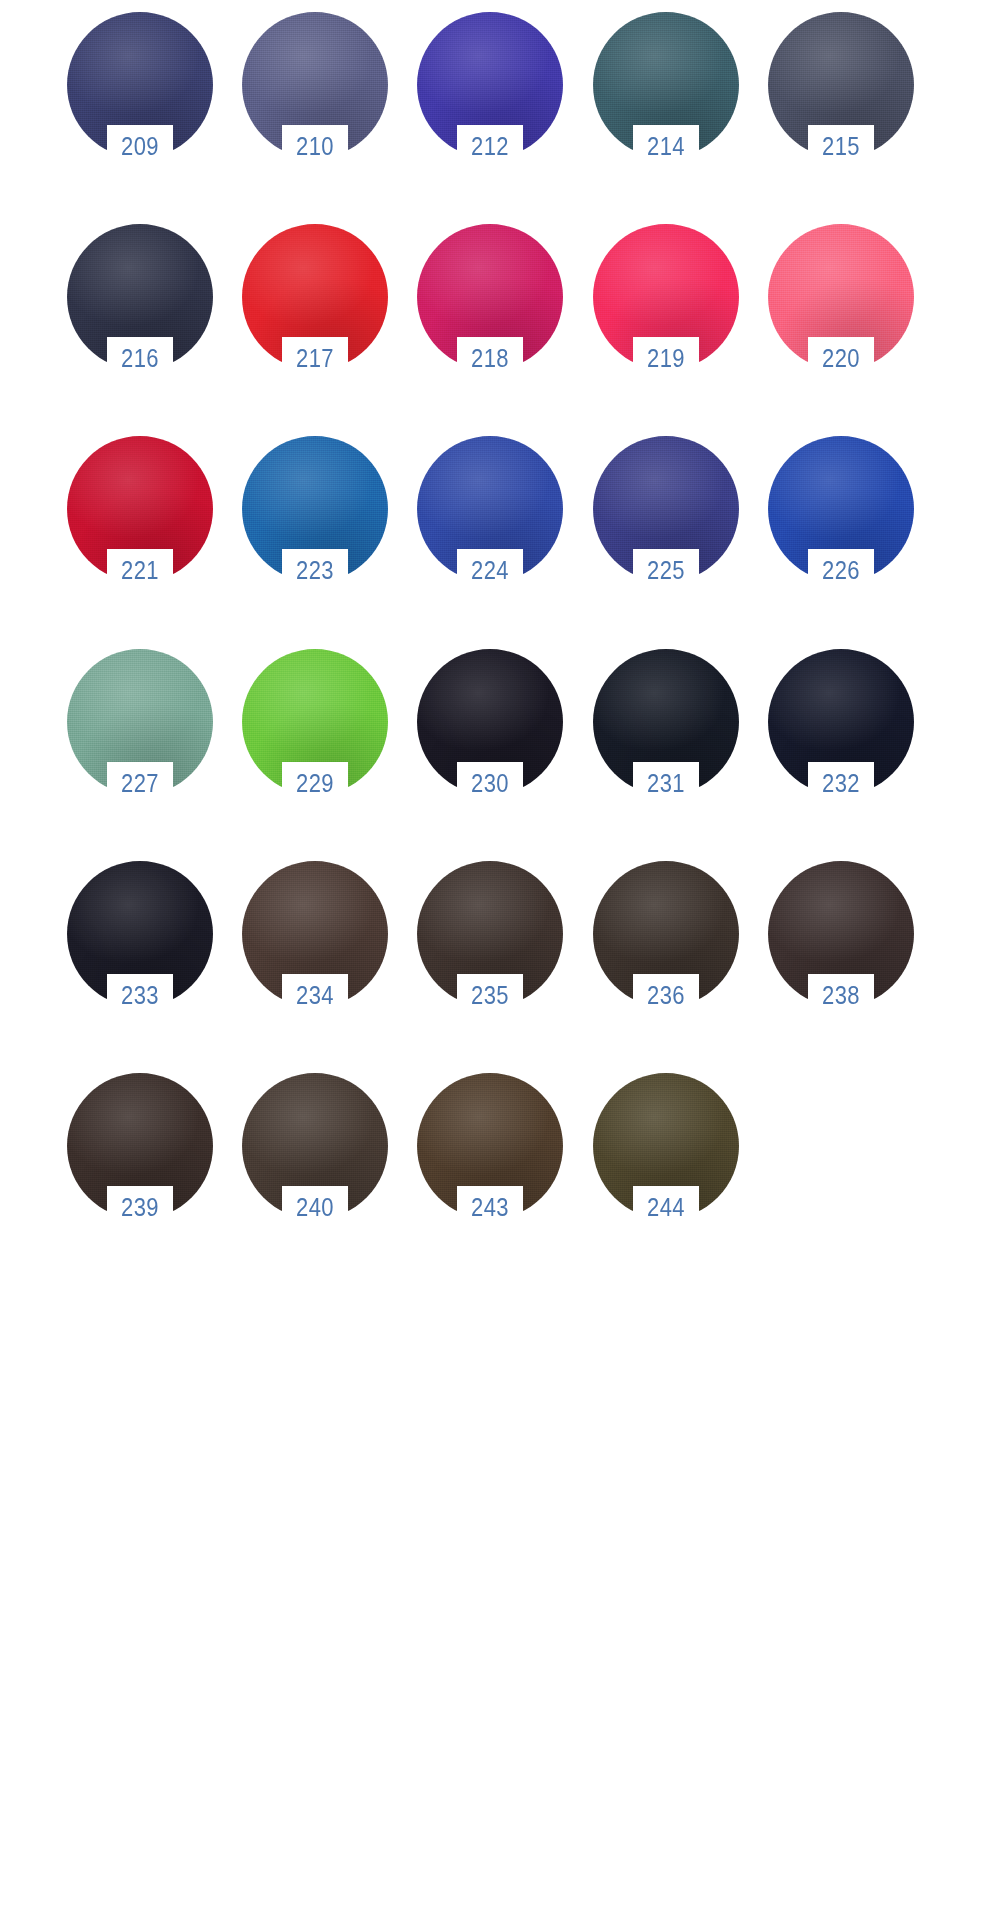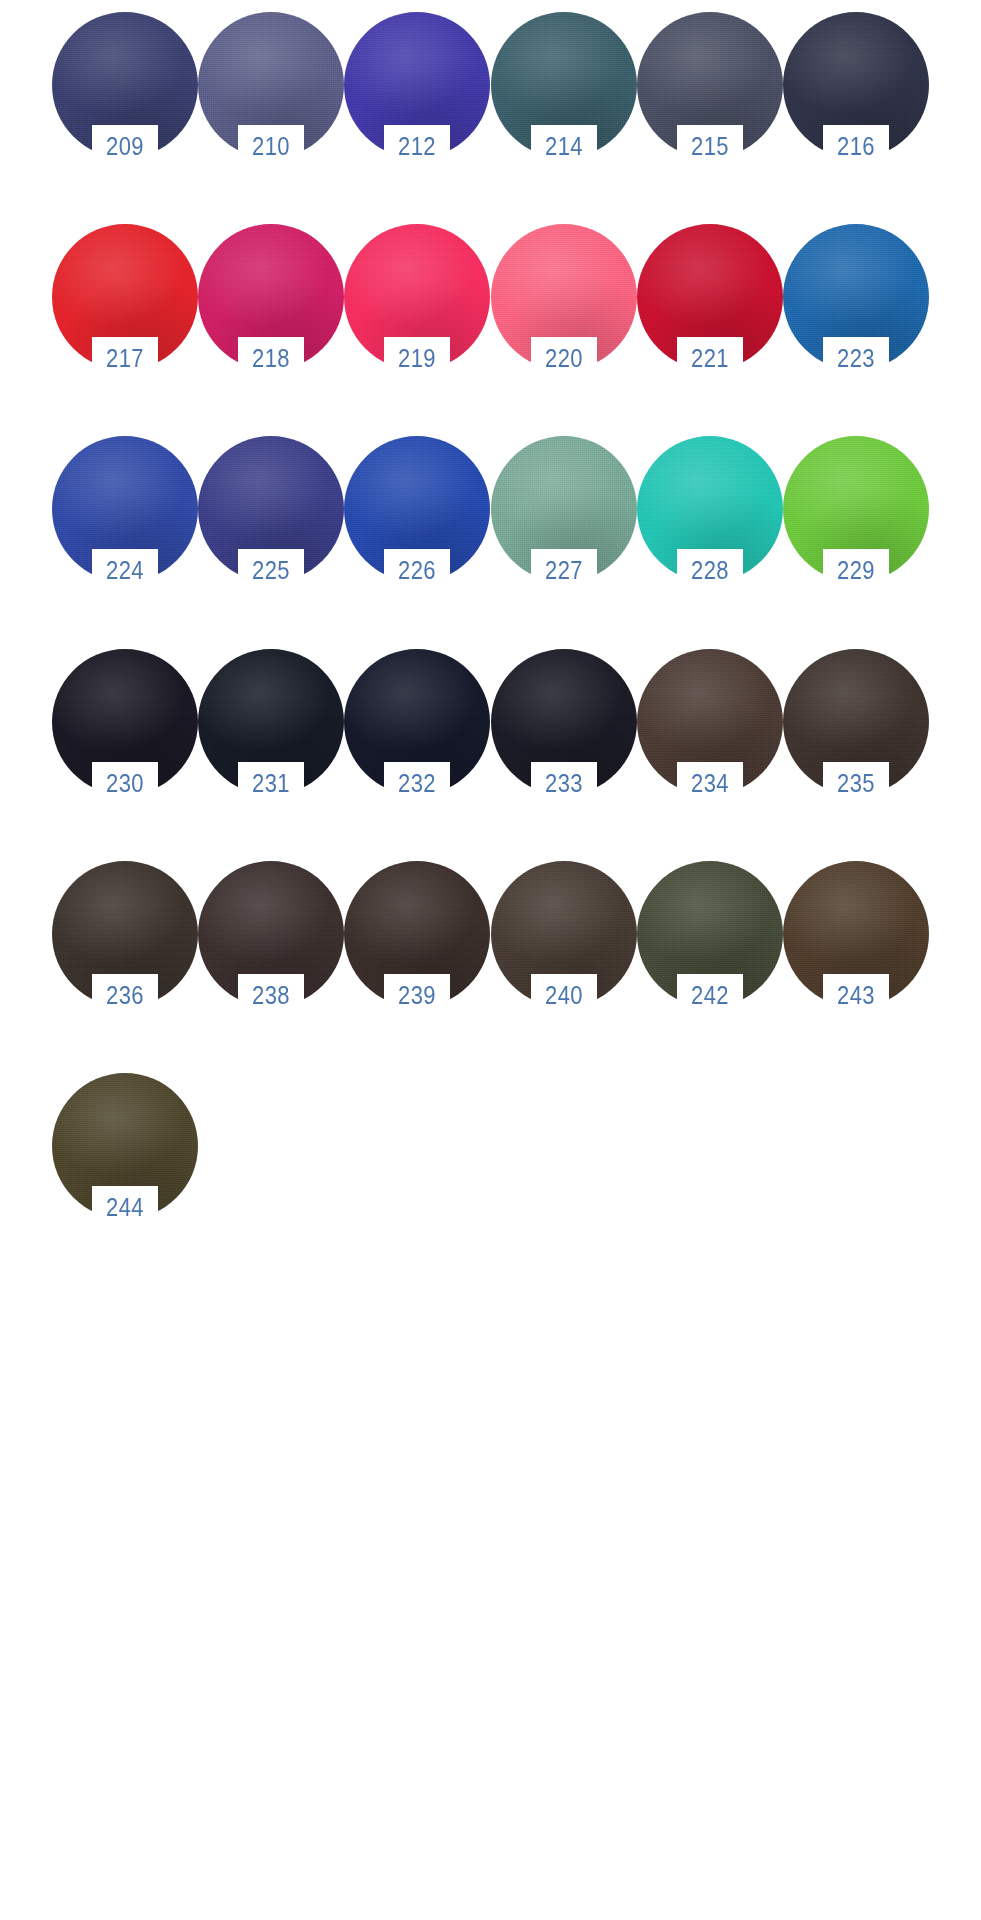--- a/index.html
+++ b/index.html
@@ -13,21 +13,21 @@
 
   body {
     width: 981px;
     height: 1920px;
     font-family: "Liberation Sans", sans-serif;
     overflow: hidden;
   }
 
   #swatch-grid {
     display: grid;
-    grid-template-columns: repeat(6, 1fr);
+    grid-template-columns: repeat(5, 1fr);
     grid-template-rows: repeat(9, 1fr);
     width: 981px;
     height: 1920px;
     padding: 6px 52px 4px 52px;
     column-gap: 0px;
     row-gap: 0px;
   }
 
   .swatch-cell {
     position: relative;
@@ -229,27 +229,20 @@
     </div>
     <div class="swatch-cell">
       <div class="chip-wrap">
         <div class="chip-body" style="background-color: rgb(120, 167, 149);"></div>
         <div class="notch"></div>
         <div class="chip-label"><span class="lbl-inner">227</span></div>
       </div>
     </div>
     <div class="swatch-cell">
       <div class="chip-wrap">
-        <div class="chip-body" style="background-color: rgb(35, 196, 178);"></div>
-        <div class="notch"></div>
-        <div class="chip-label"><span class="lbl-inner">228</span></div>
-      </div>
-    </div>
-    <div class="swatch-cell">
-      <div class="chip-wrap">
         <div class="chip-body" style="background-color: rgb(108, 200, 60);"></div>
         <div class="notch"></div>
         <div class="chip-label"><span class="lbl-inner">229</span></div>
       </div>
     </div>
     <div class="swatch-cell">
       <div class="chip-wrap">
         <div class="chip-body" style="background-color: rgb(26, 24, 35);"></div>
         <div class="notch"></div>
         <div class="chip-label"><span class="lbl-inner">230</span></div>
@@ -313,27 +306,20 @@
     </div>
     <div class="swatch-cell">
       <div class="chip-wrap">
         <div class="chip-body" style="background-color: rgb(70, 58, 51);"></div>
         <div class="notch"></div>
         <div class="chip-label"><span class="lbl-inner">240</span></div>
       </div>
     </div>
     <div class="swatch-cell">
       <div class="chip-wrap">
-        <div class="chip-body" style="background-color: rgb(68, 74, 56);"></div>
-        <div class="notch"></div>
-        <div class="chip-label"><span class="lbl-inner">242</span></div>
-      </div>
-    </div>
-    <div class="swatch-cell">
-      <div class="chip-wrap">
         <div class="chip-body" style="background-color: rgb(79, 61, 44);"></div>
         <div class="notch"></div>
         <div class="chip-label"><span class="lbl-inner">243</span></div>
       </div>
     </div>
     <div class="swatch-cell">
       <div class="chip-wrap">
         <div class="chip-body" style="background-color: rgb(77, 69, 44);"></div>
         <div class="notch"></div>
         <div class="chip-label"><span class="lbl-inner">244</span></div>

